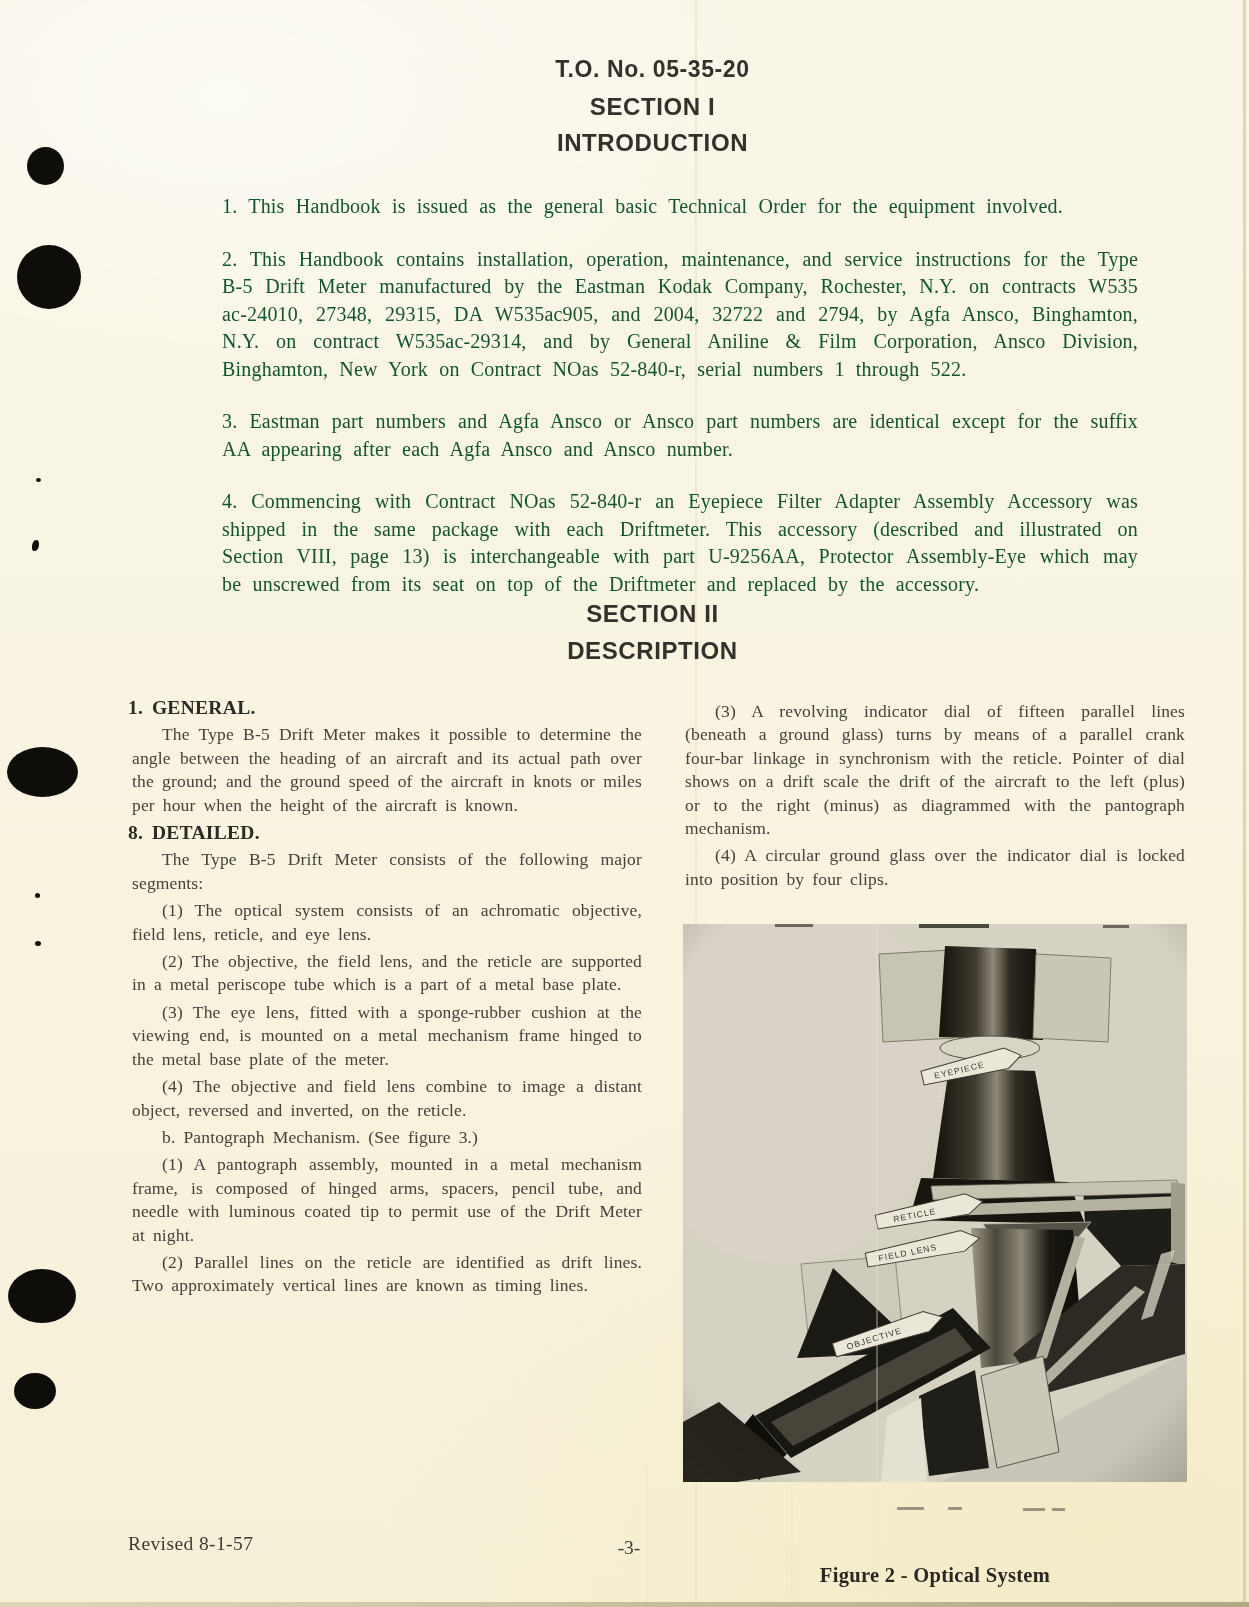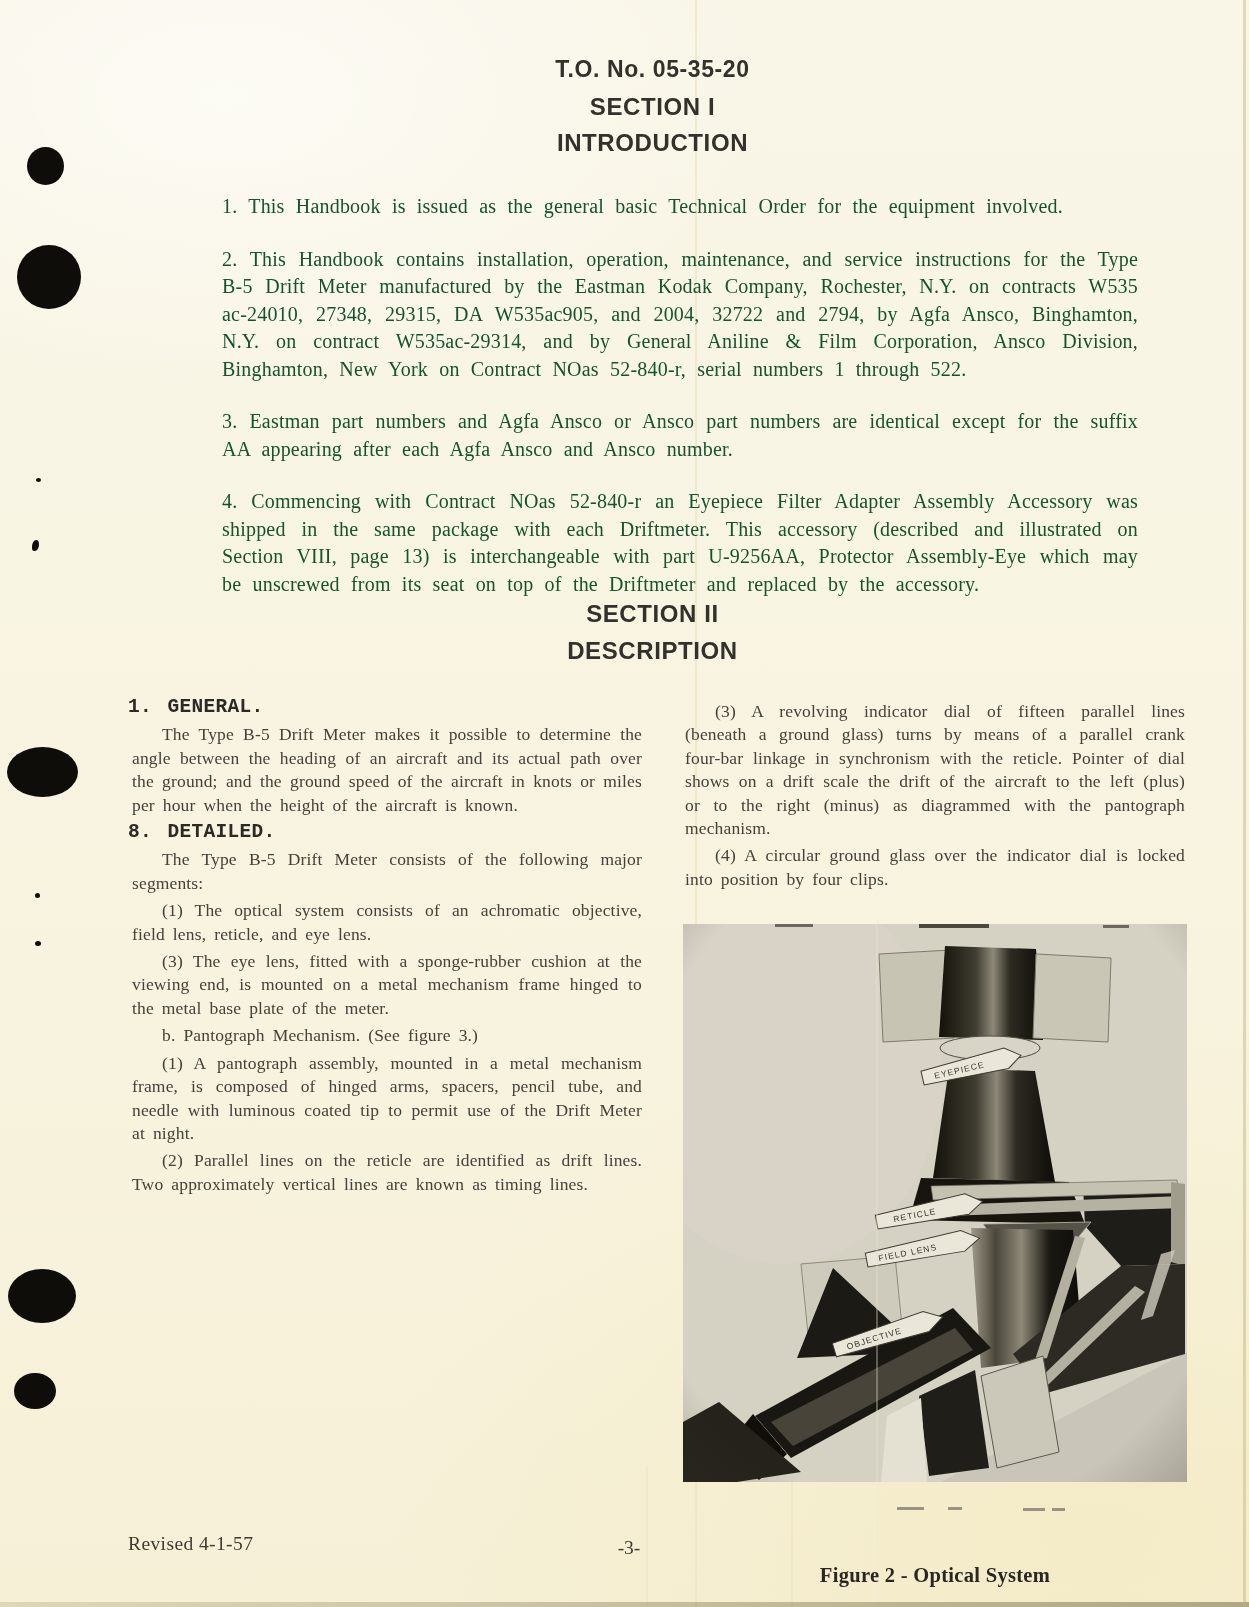--- a/index.html
+++ b/index.html
@@ -24,21 +24,21 @@
   .sec-title{font-size:24px;}
   
   .intro{position:absolute;left:222px;top:193px;width:916px;}
   .intro p{margin:0 0 25px 0;font-size:20px;line-height:27.5px;color:#14532d;
       text-align:justify;word-spacing:6px;letter-spacing:.2px;}
   
   .col{position:absolute;top:696px;font-size:17.5px;line-height:23.4px;color:#45413a;
       text-align:justify;word-spacing:3.5px;letter-spacing:.15px;}
   .col-left{left:128px;width:518px;}
   .col-right{left:681px;width:508px;}
-  .col h3{font-family:Liberation Mono, monospace;font-weight:700;font-size:19.5px;
+  .col h3{font-family:Liberation Serif, serif;font-weight:700;font-size:19.5px;
       letter-spacing:.3px;color:#2c2a24;margin:0 0 2px 0;}
   .col p{margin:4px;text-indent:30px;}
   
   .photo{position:absolute;left:683px;top:924px;width:504px;height:558px;margin:0;}
   .photo svg{display:block;}
   .cap-dash{position:absolute;height:3px;background:#7b7668;opacity:.75;}
   .caption{position:absolute;left:683px;top:1564px;width:504px;text-align:center;
       font-weight:700;font-size:20.5px;letter-spacing:.3px;color:#2a2722;}
   
   .footer-left{position:absolute;left:128px;top:1533px;font-size:19.5px;color:#3d3a31;letter-spacing:.4px;}
@@ -80,21 +80,23 @@
 
   <div class="center-line sec-title" style="top:600px">SECTION II</div>
   <div class="center-line sec-title" style="top:637px">DESCRIPTION</div>
 
   <div class="col col-left">
     <h3>1. GENERAL.</h3>
     <p>The Type B-5 Drift Meter makes it possible to determine the angle between the heading of an aircraft and its actual path over the ground; and the ground speed of the aircraft in knots or miles per hour when the height of the aircraft is known.</p>
     <h3>8. DETAILED.</h3>
     <p>The Type B-5 Drift Meter consists of the following major segments:</p>
     <p>(1) The optical system consists of an achromatic objective, field lens, reticle, and eye lens.</p>
+    <p>(2) The objective, the field lens, and the reticle are supported in a metal periscope tube which is a part of a metal base plate.</p>
     <p>(3) The eye lens, fitted with a sponge-rubber cushion at the viewing end, is mounted on a metal mechanism frame hinged to the metal base plate of the meter.</p>
+    <p>(4) The objective and field lens combine to image a distant object, reversed and inverted, on the reticle.</p>
     <p>b. Pantograph Mechanism. (See figure 3.)</p>
     <p>(1) A pantograph assembly, mounted in a metal mechanism frame, is composed of hinged arms, spacers, pencil tube, and needle with luminous coated tip to permit use of the Drift Meter at night.</p>
     <p>(2) Parallel lines on the reticle are identified as drift   lines. Two approximately vertical lines are known as timing lines.</p>
   </div>
 
   <div class="col col-right">
     <p>(3) A revolving indicator dial of fifteen parallel lines (beneath a ground glass) turns by means of a parallel crank four-bar linkage in synchronism with the reticle. Pointer of dial shows on a drift scale the drift of the aircraft to the left (plus) or to the right (minus) as diagrammed with the pantograph mechanism.</p>
     <p>(4) A circular ground glass over the indicator dial is locked into position by four clips.</p>
   </div>
 
@@ -179,15 +181,15 @@
       <rect width="504" height="558" fill="url(#vig)"></rect>
     </svg>
   </figure>
 
   <div class="cap-dash" style="left:897px;top:1507px;width:27px"></div>
   <div class="cap-dash" style="left:948px;top:1507px;width:14px"></div>
   <div class="cap-dash" style="left:1023px;top:1508px;width:22px"></div>
   <div class="cap-dash" style="left:1052px;top:1508px;width:13px"></div>
   <figcaption class="caption">Figure 2 - Optical System</figcaption>
 
-  <div class="footer-left">Revised  4-1-57</div>
+  <div class="footer-left">Revised  8-1-57</div>
   <div class="footer-page">-3-</div>
 </div>
 
 </body></html>

